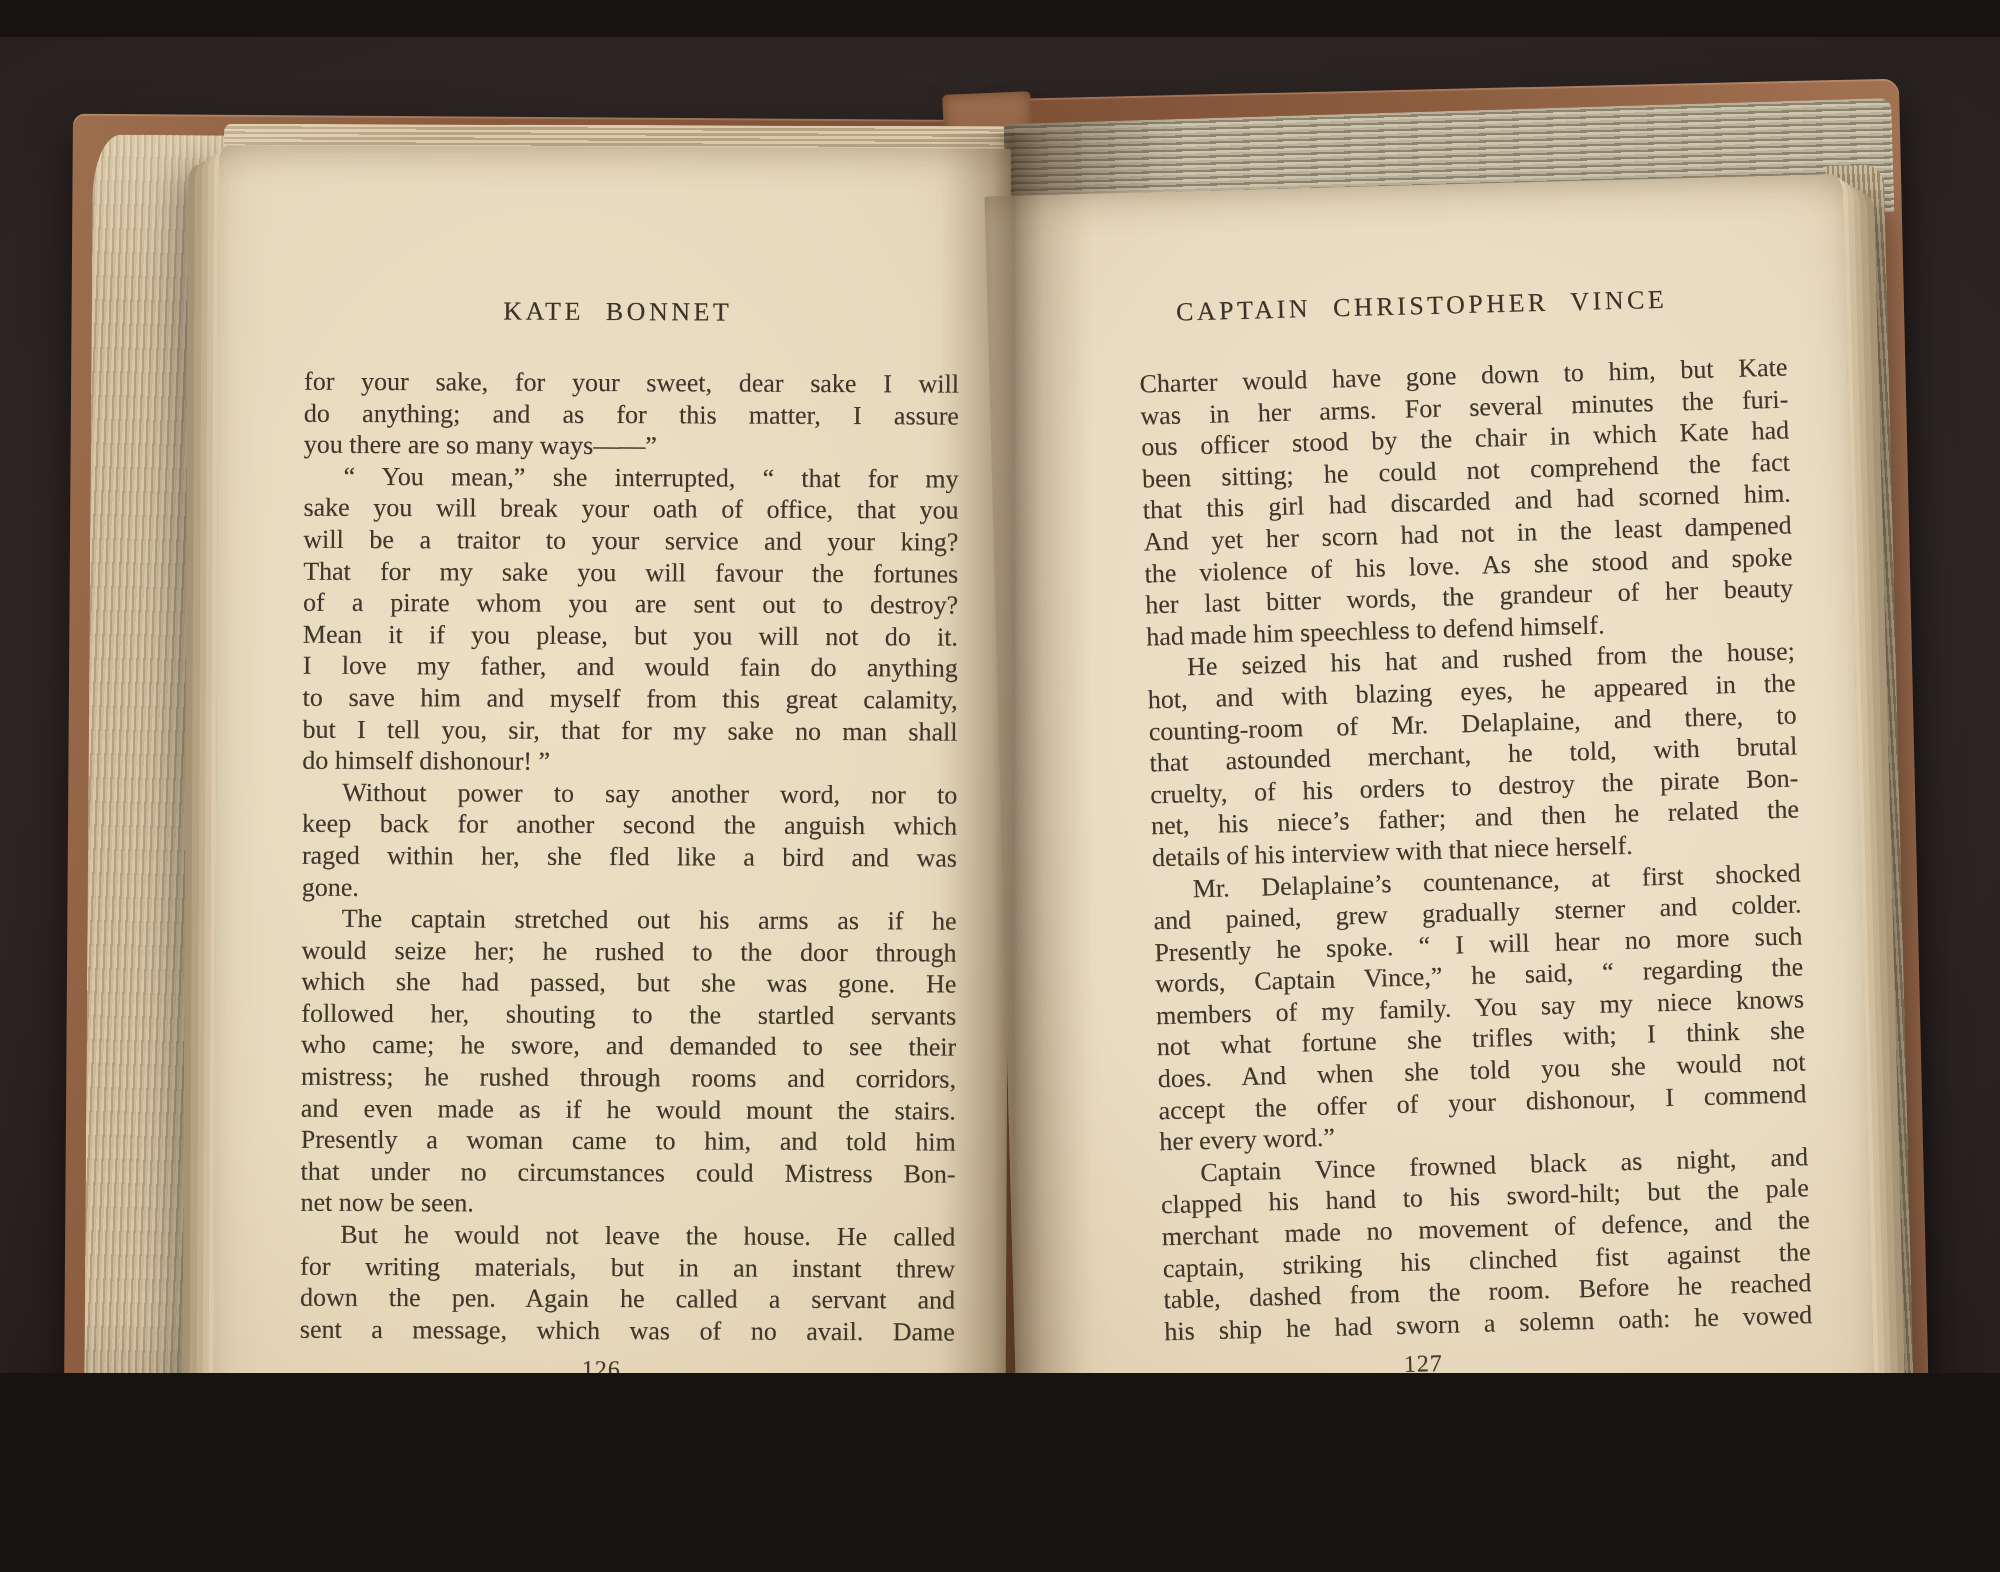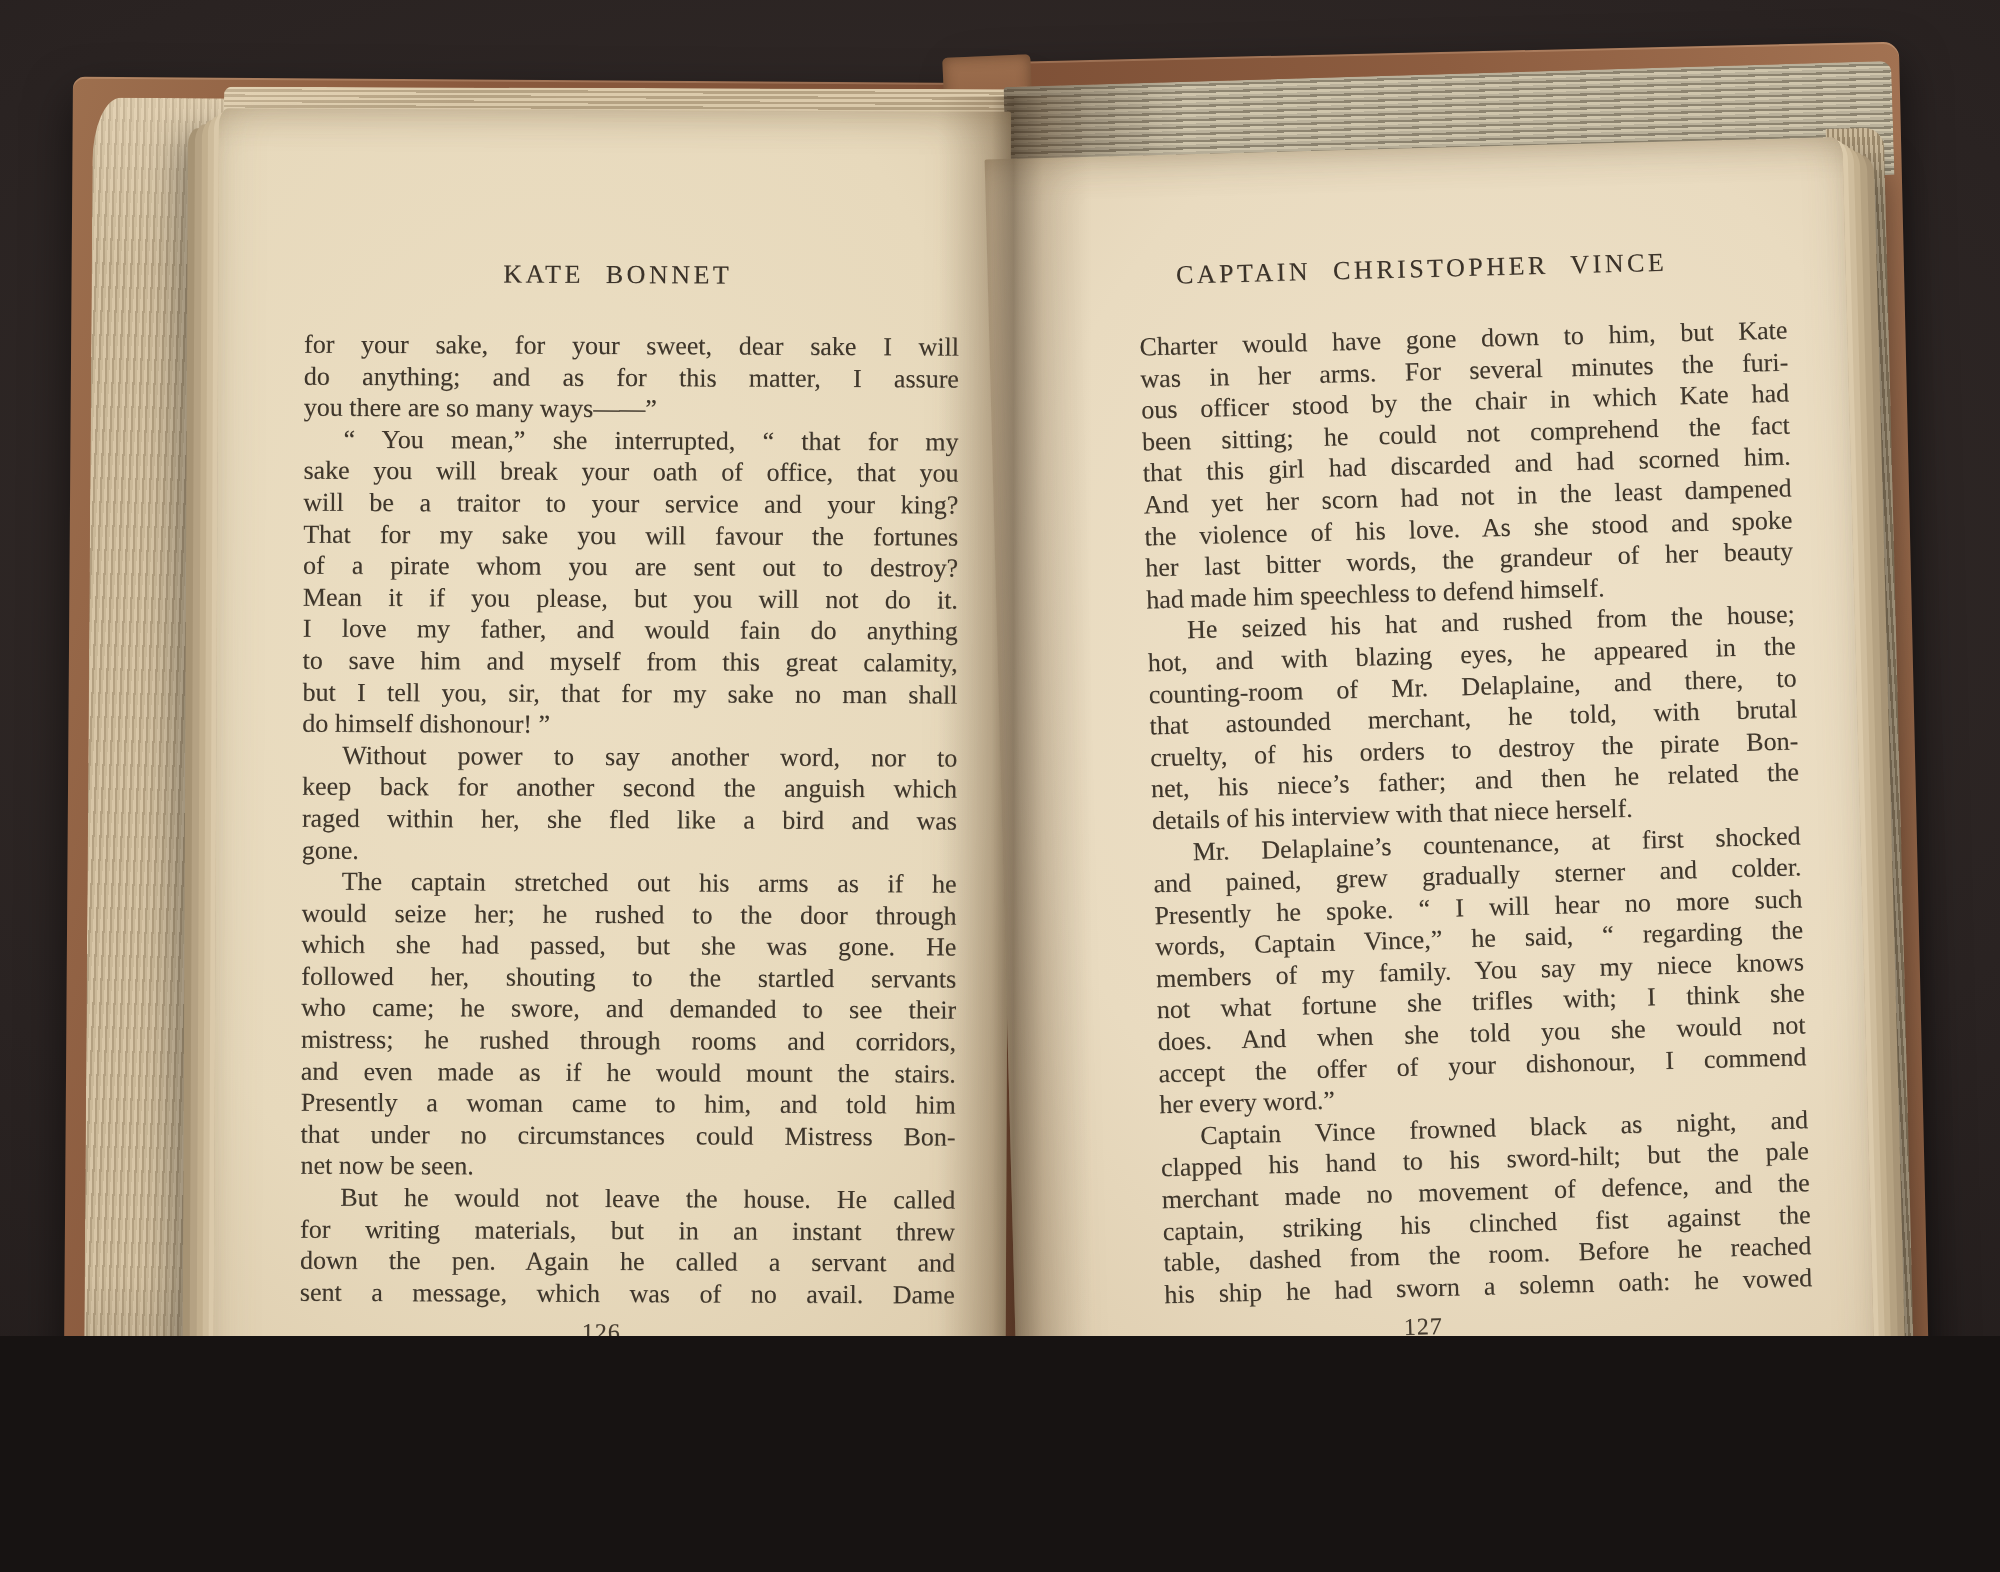--- a/index.html
+++ b/index.html
@@ -1,18 +1,19 @@
 <!DOCTYPE html>
 <html><head>
 <meta charset="utf-8">
 <style>
   html,body{margin:0;padding:0;background:#171312;}
   .scene{
     position:relative;width:2000px;height:1336px;overflow:hidden;
     background:radial-gradient(140% 115% at 48% 42%, #352d2a 0%, #2a2322 45%, #221c1b 75%, #1b1615 100%);
+    margin-top:37px;
   }
   .floor-shadow{
     position:absolute;left:50px;top:1330px;width:1860px;height:210px;
     background:radial-gradient(ellipse at 50% 50%, rgba(0,0,0,.55) 0%, rgba(0,0,0,0) 70%);
   }
   .cover{position:absolute;box-shadow:0 20px 46px rgba(0,0,0,.55), inset 0 2px 0 rgba(255,220,180,.22);}
   .cover-left{
     left:68px;top:80px;width:950px;height:1426px;
     border-radius:12px 4px 4px 16px;transform:rotate(.4deg);
     background:linear-gradient(105deg,#9d6f4e 0%,#8a5a3e 30%,#7c4f36 70%,#6b4230 100%);

